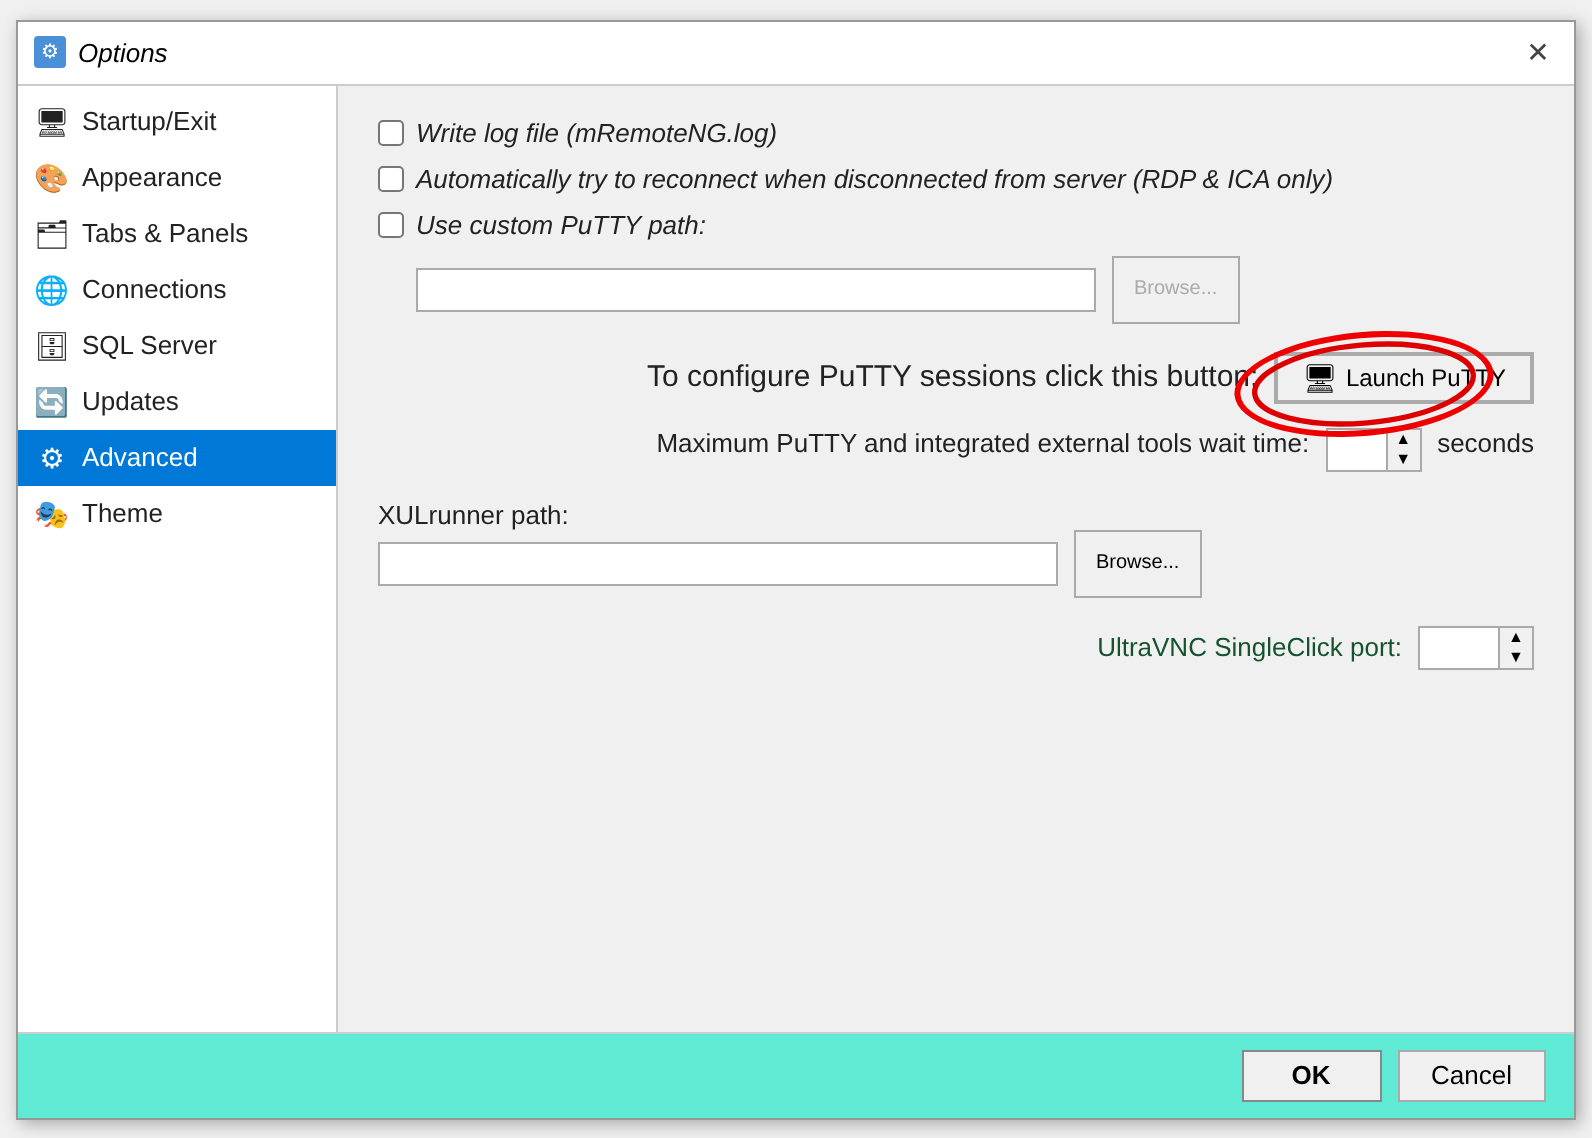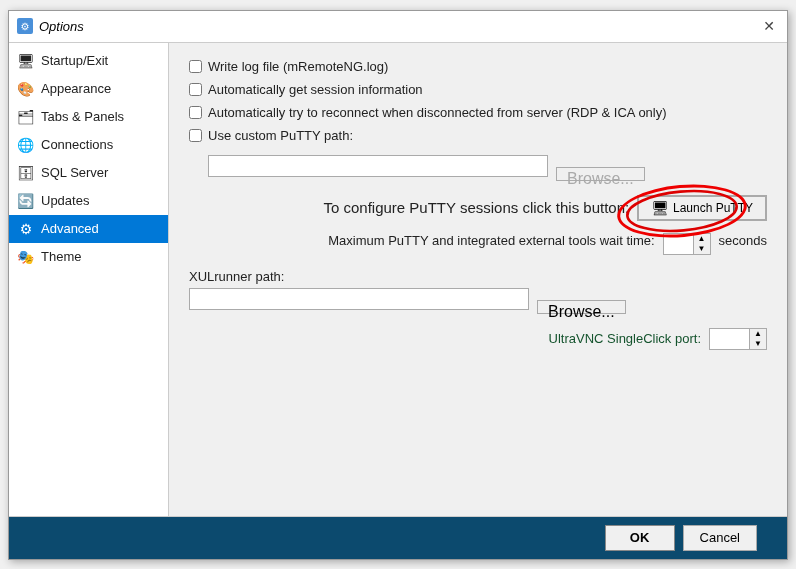--- a/index.html
+++ b/index.html
@@ -111,44 +111,44 @@
       margin-bottom: 8px;
     }
     .checkbox-row input[type=checkbox] {
       width: 13px;
       height: 13px;
       cursor: pointer;
     }
     .checkbox-label {
       font-size: 13px;
       color: #222;
+      font-style: italic;
     }
     .putty-input-row {
       display: flex;
       align-items: center;
       gap: 8px;
       margin-bottom: 14px;
       margin-left: 19px;
     }
     .putty-input-row input[type=text] {
       width: 340px;
       height: 22px;
       border: 1px solid #aaa;
       background: #fff;
       padding: 2px 4px;
       font-size: 12px;
     }
     .btn {
       border: 1px solid #aaa;
       background: #f0f0f0;
       padding: 2px 10px;
-      font-size: 16px;
-      cursor: pointer;
-      height: 14px;
-      margin-top: 16px;
+      font-size: 10px;
+      cursor: pointer;
+      height: 34px;
     }
     .btn.disabled {
       color: #aaa;
       cursor: default;
     }
     .configure-row {
       display: flex;
       align-items: center;
       gap: 8px;
       margin-bottom: 12px;
@@ -255,22 +255,22 @@
       gap: 8px;
       margin-bottom: 14px;
       justify-content: flex-end;
     }
     .ultravnc-label {
       font-size: 13px;
       color: #14532d;
     }
     .dialog-footer {
       border-top: 1px solid #ccc;
-      background: #0c4a6e;
-      padding: 8px 30px;
+      background: #5eead4;
+      padding: 8px 14px;
       display: flex;
       justify-content: flex-end;
       gap: 8px;
     }
     .footer-btn {
       min-width: 70px;
       height: 26px;
       border: 1px solid #aaa;
       background: #f0f0f0;
       padding: 2px 16px;
@@ -331,24 +331,20 @@
         <span class="sidebar-icon">🎭</span>
         <span>Theme</span>
       </div>
     </div>
 
     <div class="content-area">
 
       <div class="checkbox-row">
         <input type="checkbox" id="cb-write-log" style="">
         <label for="cb-write-log" class="checkbox-label">Write log file (mRemoteNG.log)</label>
-      </div>
-      <div class="checkbox-row">
-        <input type="checkbox" id="cb-auto-session" style="">
-        <label for="cb-auto-session" class="checkbox-label">Automatically get session information</label>
       </div>
       <div class="checkbox-row">
         <input type="checkbox" id="cb-auto-reconnect" style="">
         <label for="cb-auto-reconnect" class="checkbox-label">Automatically try to reconnect when disconnected from server (RDP &amp; ICA only)</label>
       </div>
       <div class="checkbox-row">
         <input type="checkbox" id="cb-custom-putty" style="">
         <label for="cb-custom-putty" class="checkbox-label">Use custom PuTTY path:</label>
       </div>
 

